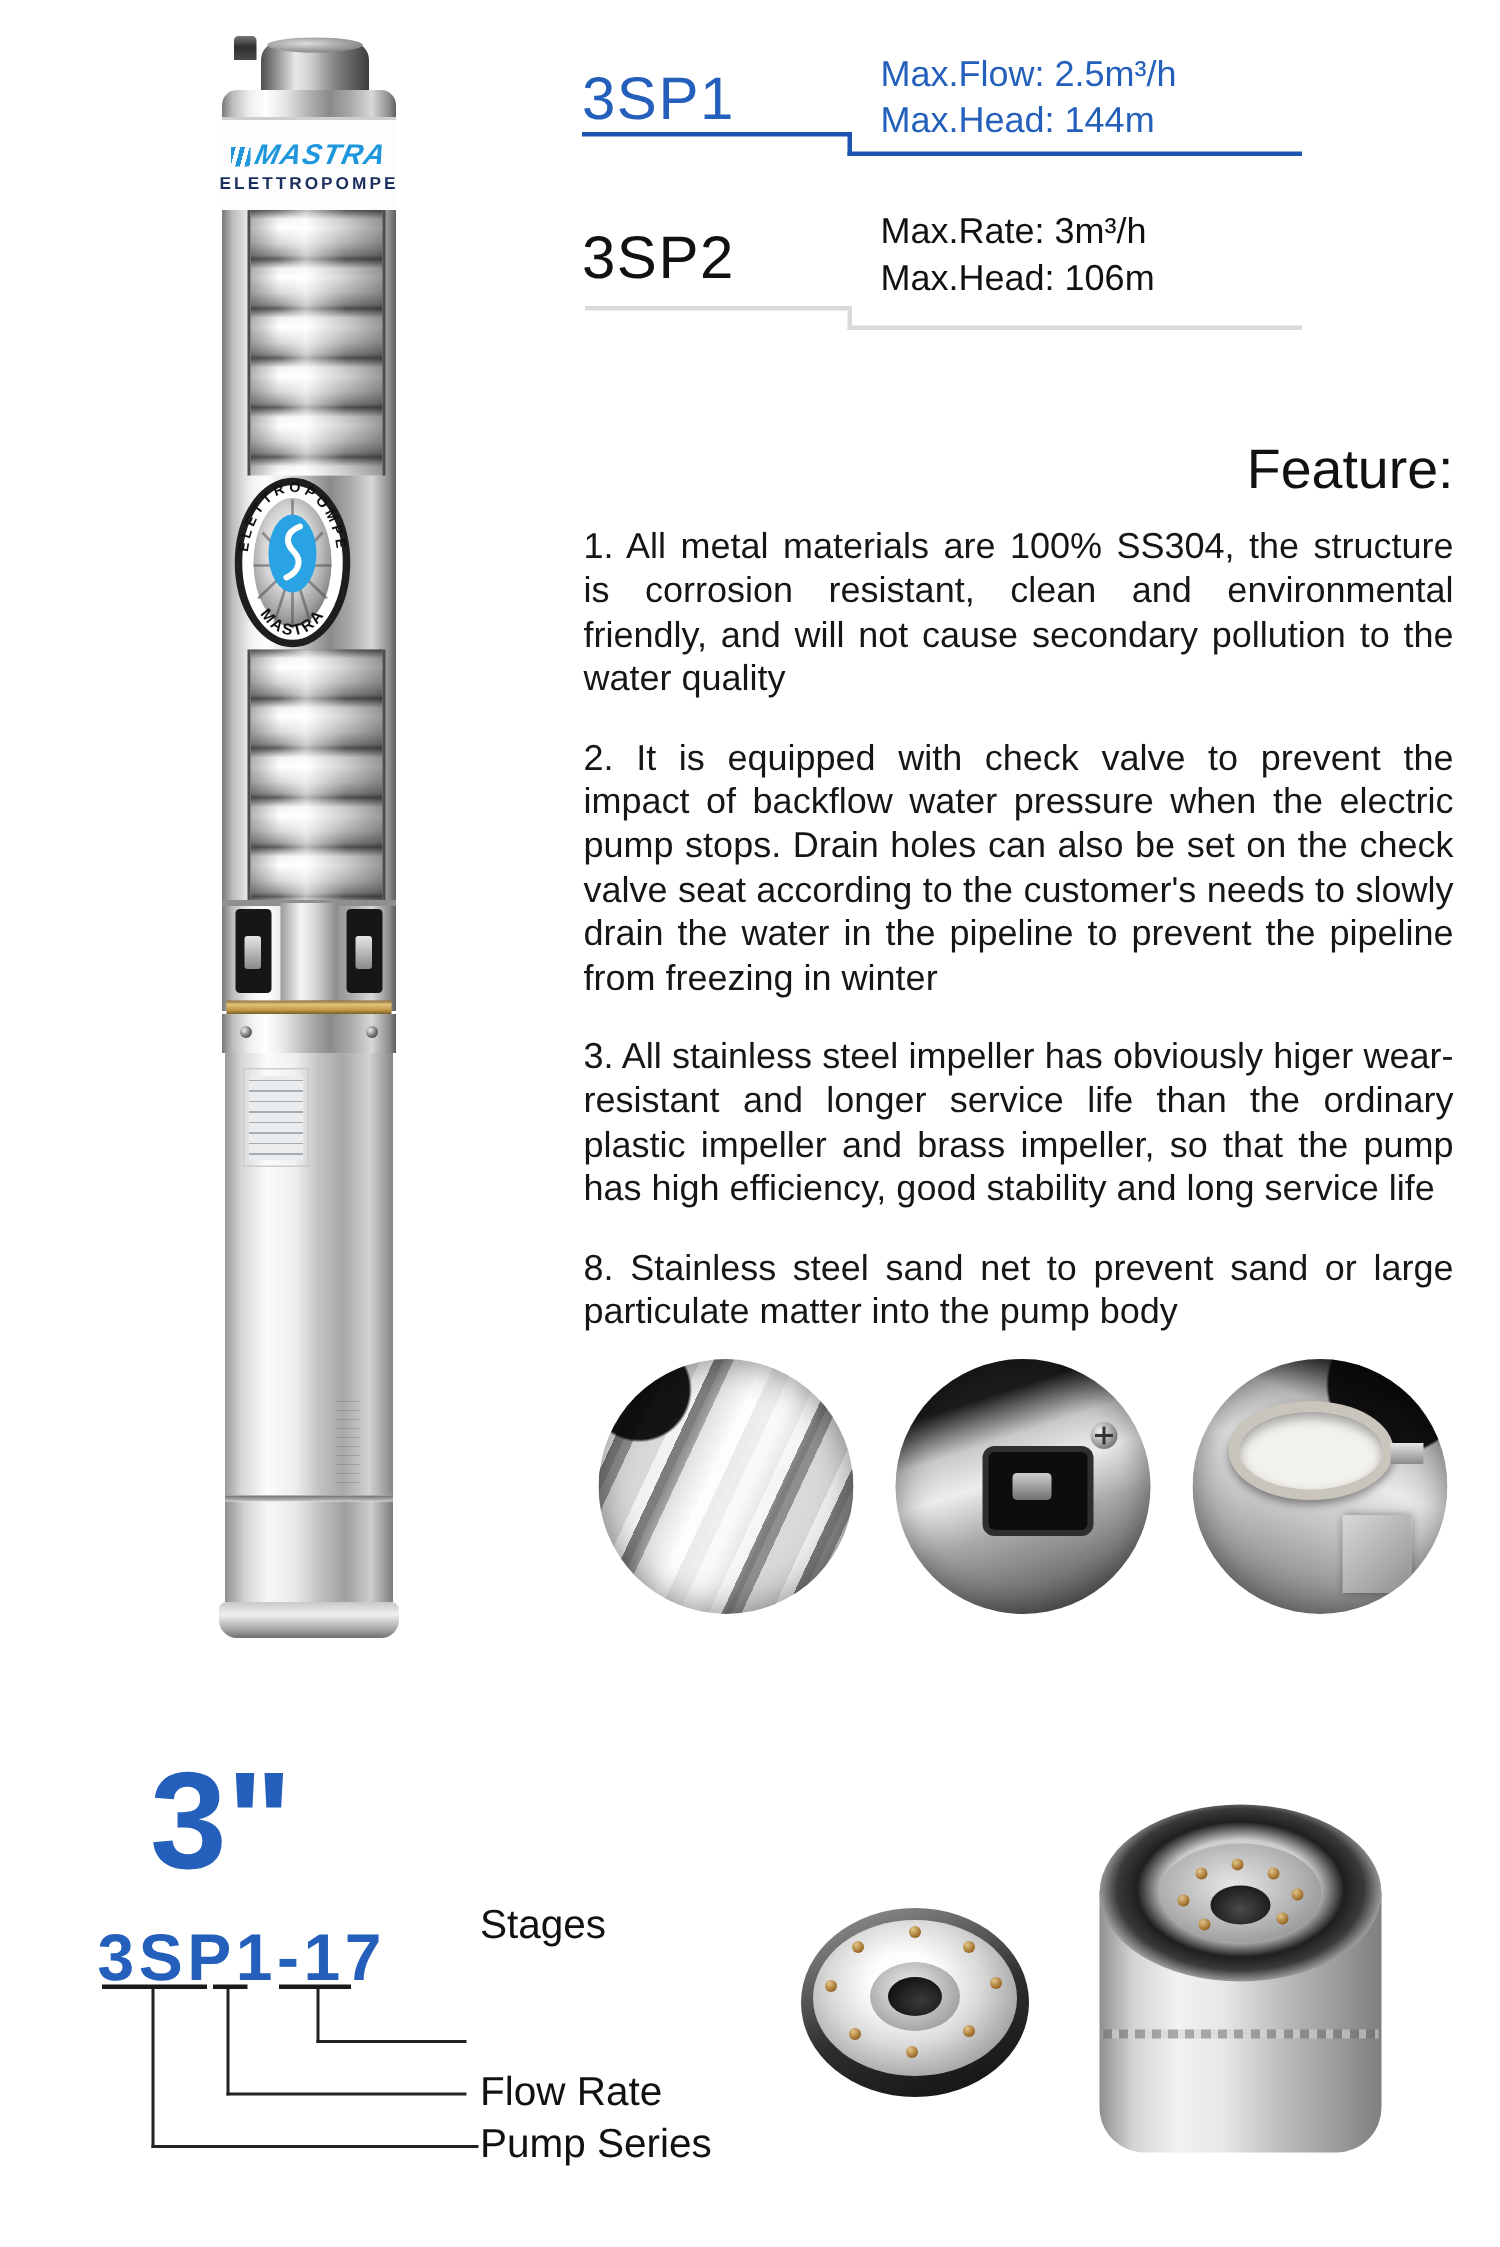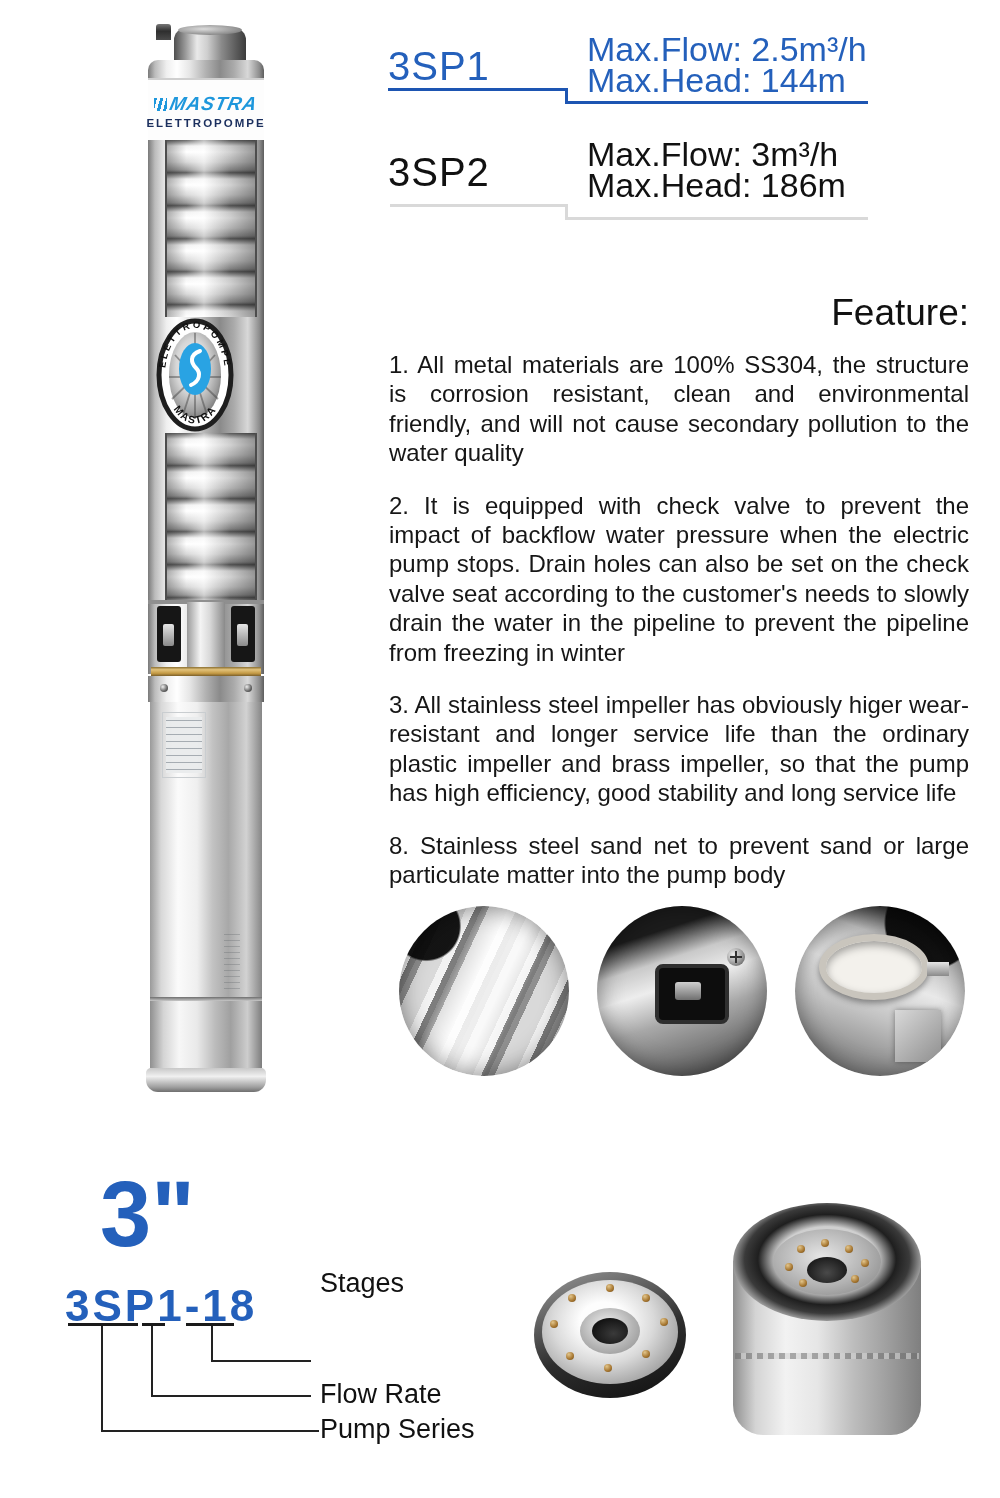--- a/index.html
+++ b/index.html
@@ -51,21 +51,21 @@
          background-image:repeating-linear-gradient(180deg,rgba(90,95,100,.6) 0 1px,transparent 1px 6px);}
   .groove{left:7px;top:975px;width:112px;height:4px;background:linear-gradient(180deg,#6e6e6e,#c9c9c9);}
   .lower{left:7px;top:979px;width:112px;height:67px;
          background:linear-gradient(90deg,#8f8f8f,#d4d4d4 12%,#f7f7f7 26%,#e9e9e9 42%,#bcbcbc 58%,#a0a0a0 72%,#cdcdcd 87%,#7d7d7d 100%);}
   .base{left:3px;top:1046px;width:120px;height:24px;border-radius:5px 5px 12px 12px;
         background:linear-gradient(180deg,#c8c8c8,#f0f0f0 35%,#9e9e9e 80%,#6f6f6f);}
 
   
   .spec-model{font-size:40px;letter-spacing:1px;}
   .blue{color:#2460bb;}
-  .spec-vals{font-size:34px;line-height:31px;}
+  .spec-vals{font-size:24px;line-height:31px;}
   .hline{height:3px;}
   .vline3{width:3px;}
 
   
   .features{left:389px;top:292px;width:580px;}
   .features h2{margin:0 0 16px 0;font-size:37px;font-weight:400;color:#111;text-align:right;}
   .features p{margin:0 0 23px 0;font-size:24px;line-height:29.4px;text-align:justify;color:#161616;}
 
   
   .dcircle{top:906px;width:170px;height:170px;border-radius:50%;overflow:hidden;
@@ -206,22 +206,22 @@
   <div class="abs spec-vals blue" style="left:587px;top:34px;">
     <div>Max.Flow: 2.5m³/h</div>
     <div>Max.Head: 144m</div>
   </div>
   <div class="abs hline" style="left:388px;top:88px;width:180px;background:#1d55b2;"></div>
   <div class="abs vline3" style="left:565px;top:88px;height:16px;background:#1d55b2;"></div>
   <div class="abs hline" style="left:565px;top:101px;width:303px;background:#1d55b2;"></div>
 
   <div class="abs spec-model" style="left:388px;top:150px;color:#111;">3SP2</div>
   <div class="abs spec-vals" style="left:587px;top:139px;color:#111;">
-    <div>Max.Flow: 3m³/h</div>
-    <div>Max.Head: 186m</div>
+    <div>Max.Rate: 3m³/h</div>
+    <div>Max.Head: 106m</div>
   </div>
   <div class="abs hline" style="left:390px;top:204px;width:178px;background:#d9d9d9;"></div>
   <div class="abs vline3" style="left:565px;top:204px;height:16px;background:#d9d9d9;"></div>
   <div class="abs hline" style="left:565px;top:217px;width:303px;background:#d9d9d9;"></div>
 
   <div class="abs features">
     <h2>Feature:</h2>
     <p>1. All metal materials are 100% SS304, the structure is corrosion resistant, clean and environmental friendly, and will not cause secondary pollution to the water quality</p>
     <p>2. It is equipped with check valve to prevent the impact of backflow water pressure when the electric pump stops. Drain holes can also be set on the check valve seat according to the customer's needs to slowly drain the water in the pipeline to prevent the pipeline from freezing in winter</p>
     <p>3. All stainless steel impeller has obviously higer wear-resistant and longer service life than the ordinary plastic impeller and brass impeller, so that the pump has high efficiency, good stability and long service life</p>
@@ -235,21 +235,21 @@
     </div>
     <div class="abs c2-screw"></div>
   </div>
   <div class="abs dcircle c3" style="left:795px;">
     <div class="abs c3-ring"></div>
     <div class="abs c3-tab"></div>
     <div class="abs c3-nut"></div>
   </div>
 
   <div class="abs size-label blue">3"</div>
-  <div class="abs model-code blue">3SP1-18</div>
+  <div class="abs model-code blue">3SP1-17</div>
 
   <div class="abs useg" style="left:68px;width:70px;"></div>
   <div class="abs useg" style="left:142px;width:23px;"></div>
   <div class="abs useg" style="left:186px;width:48px;"></div>
 
   <div class="abs conn-v" style="left:211px;top:1326px;height:36px;"></div>
   <div class="abs conn-h" style="left:211px;top:1360px;width:100px;"></div>
   <div class="abs conn-v" style="left:151px;top:1326px;height:71px;"></div>
   <div class="abs conn-h" style="left:151px;top:1395px;width:160px;"></div>
   <div class="abs conn-v" style="left:101px;top:1326px;height:106px;"></div>

